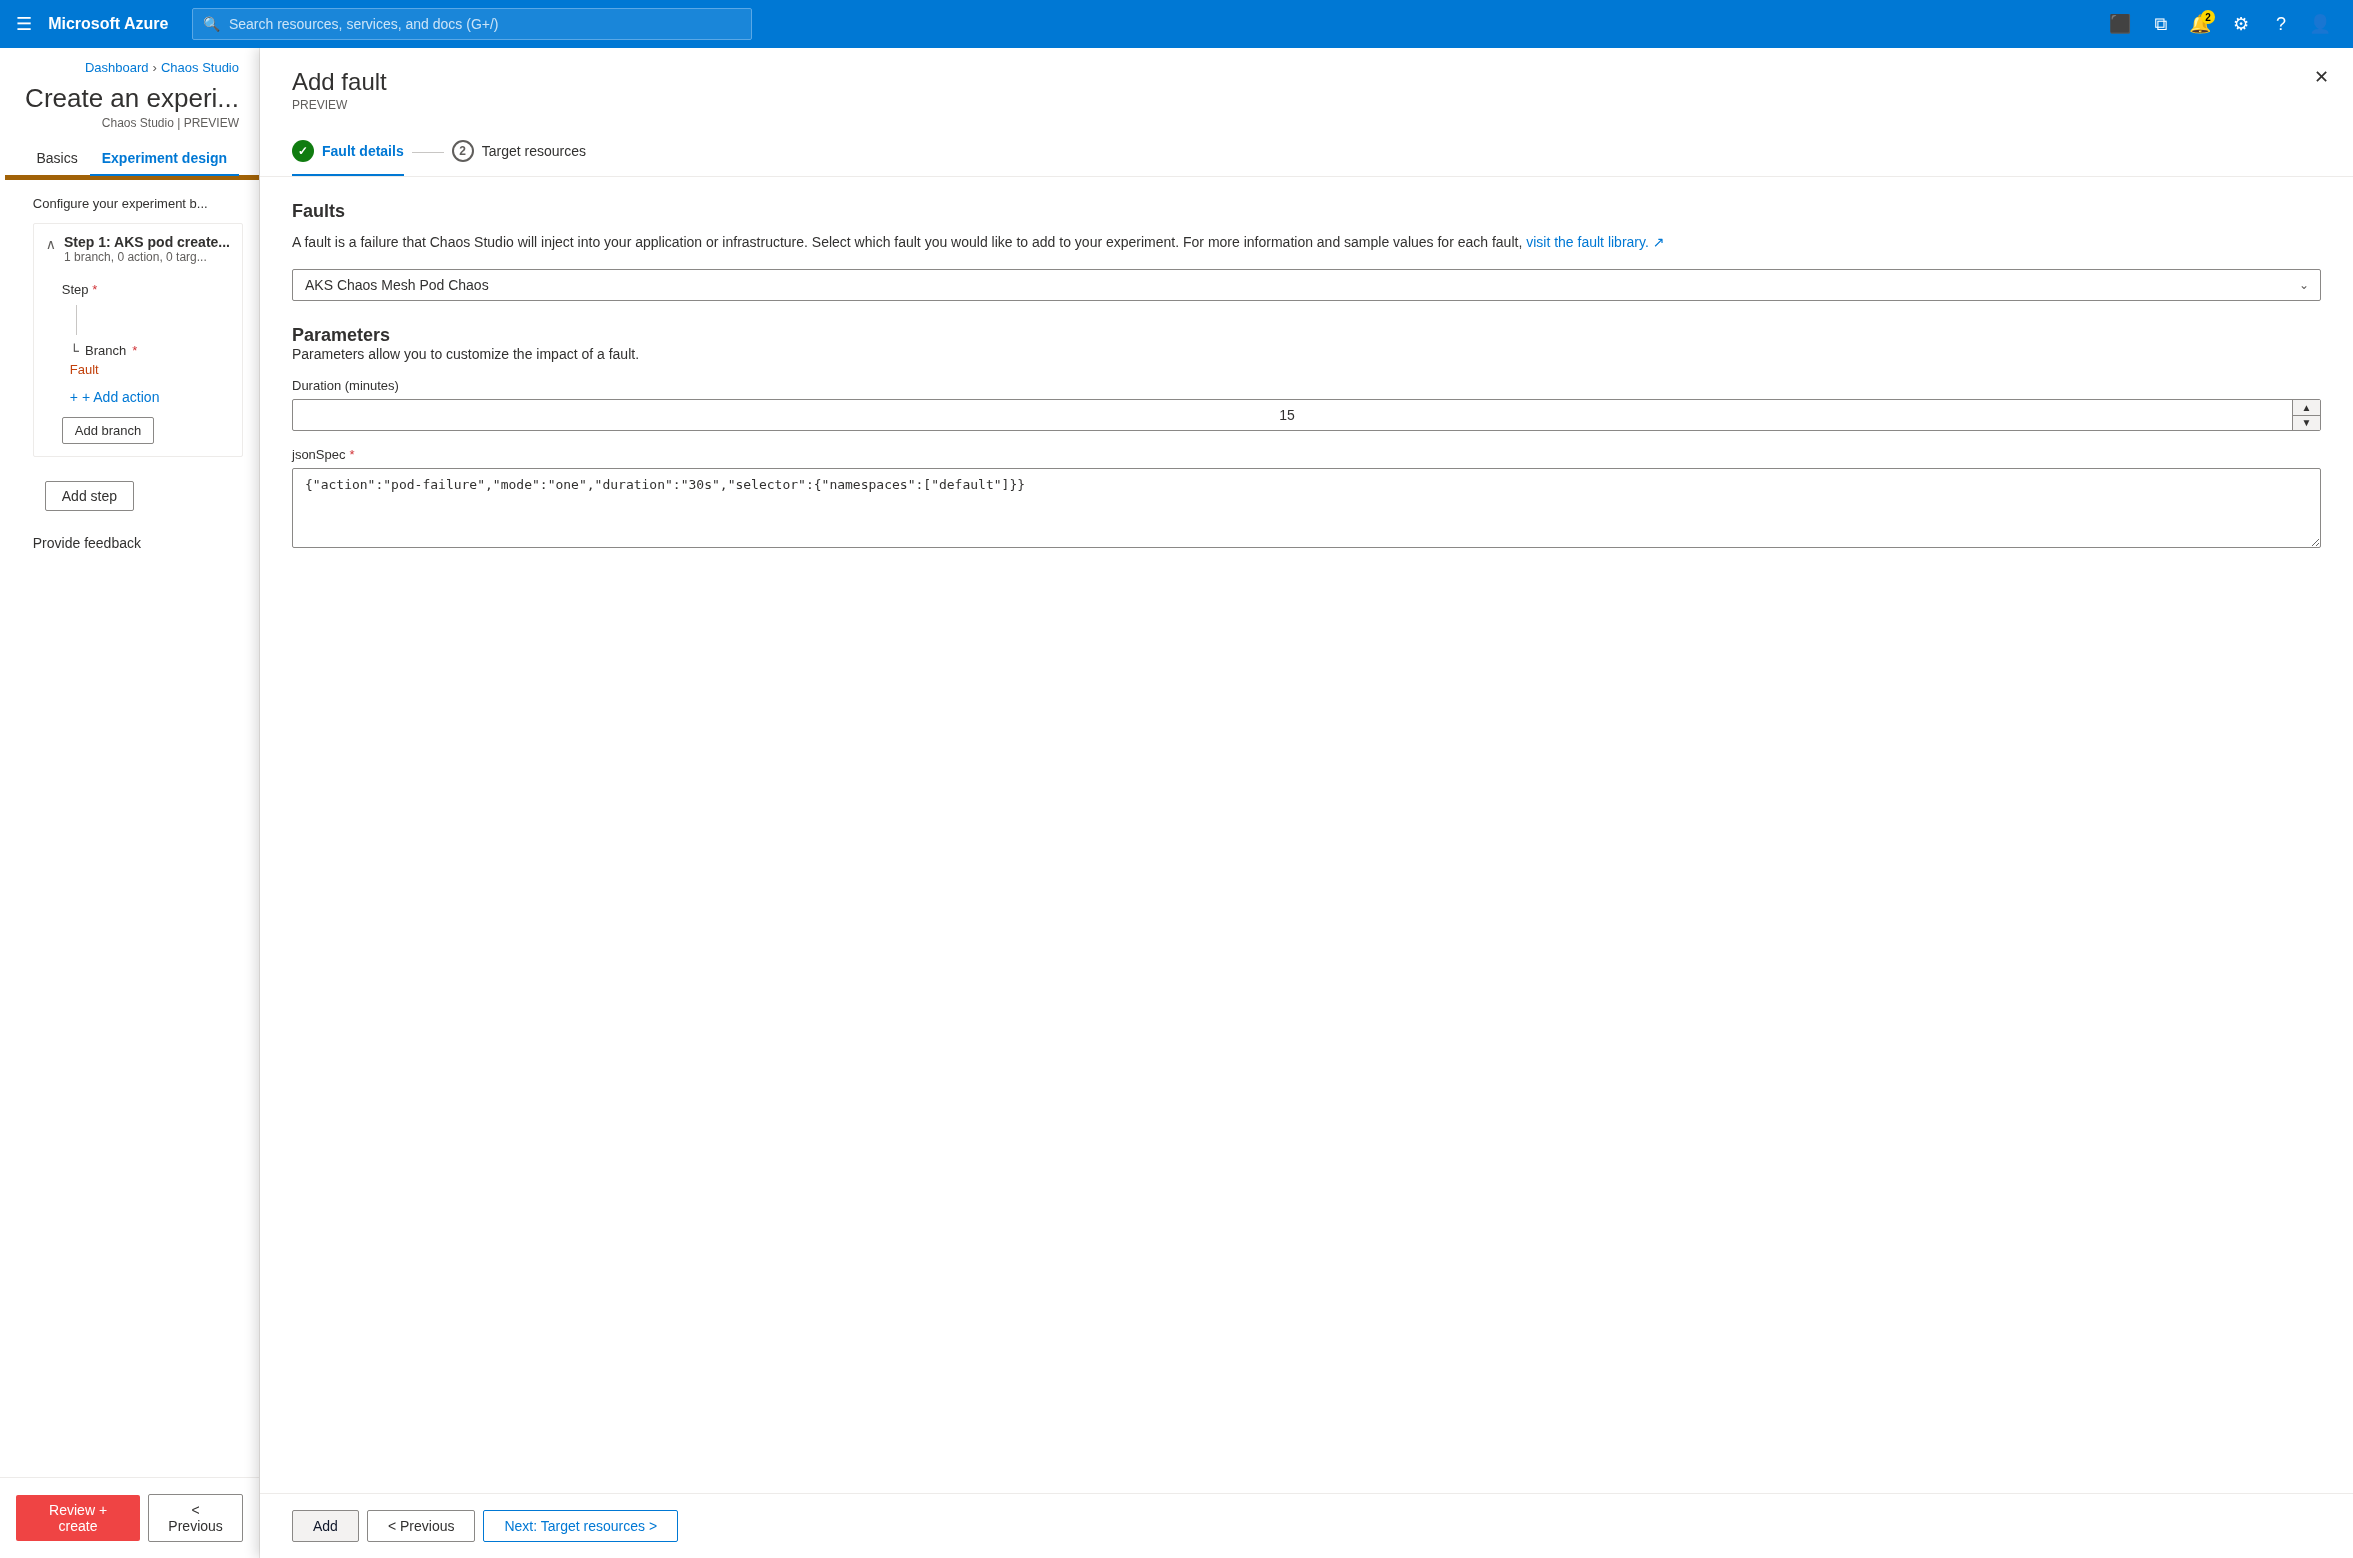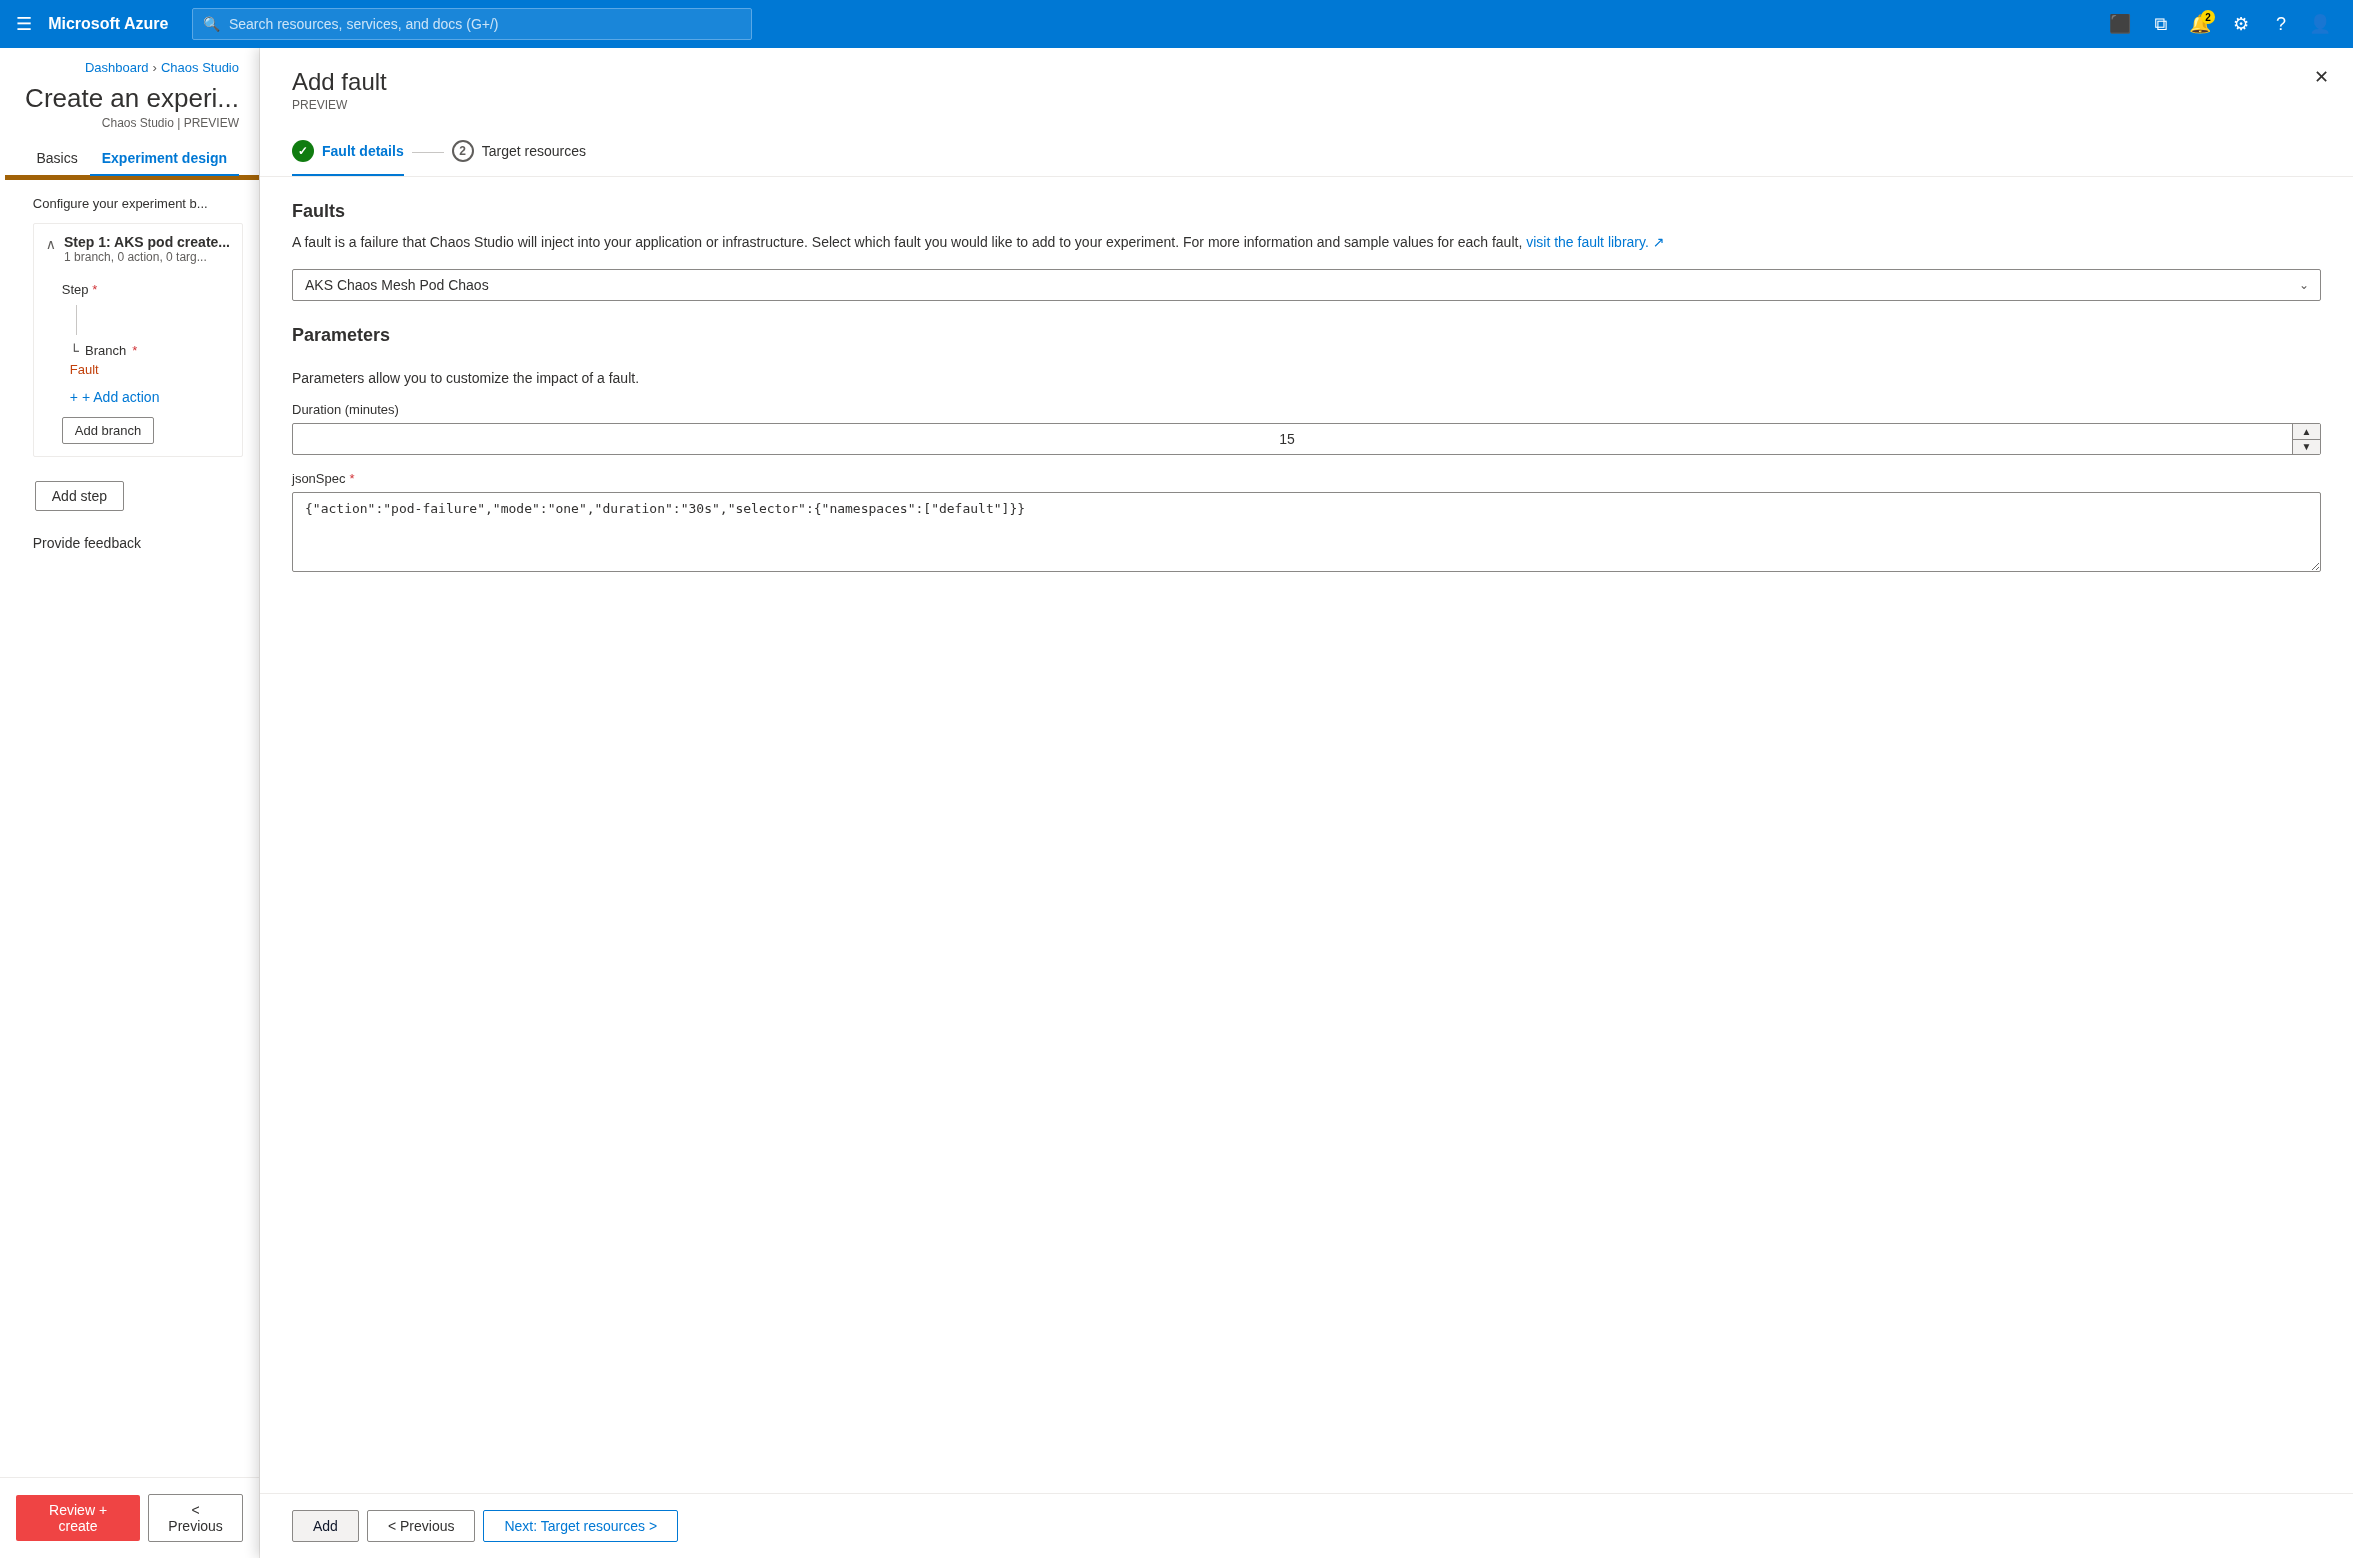--- a/index.html
+++ b/index.html
@@ -185,21 +185,21 @@
       border: 1px solid #8a8886;
       background: #fff;
       color: #323130;
       font-size: 13px;
       cursor: pointer;
       border-radius: 2px;
     }
 
     .add-step-btn {
       display: inline-block;
-      margin: 12px 2px;
+      margin: 12px 12px;
       padding: 6px 16px;
       border: 1px solid #8a8886;
       background: #fff;
       color: #323130;
       font-size: 14px;
       cursor: pointer;
       border-radius: 2px;
     }
 
     .provide-feedback {
@@ -366,21 +366,21 @@
       pointer-events: none;
       color: #605e5c;
       font-size: 12px;
     }
 
     .params-section { margin-top: 0; }
     .params-title {
       font-size: 18px;
       font-weight: 600;
       color: #323130;
-      margin-bottom: 24px;
+      margin-bottom: 0;
     }
     .params-desc {
       font-size: 14px;
       color: #323130;
       margin-bottom: 16px;
     }
 
     .field-label {
       font-size: 13px;
       color: #323130;

